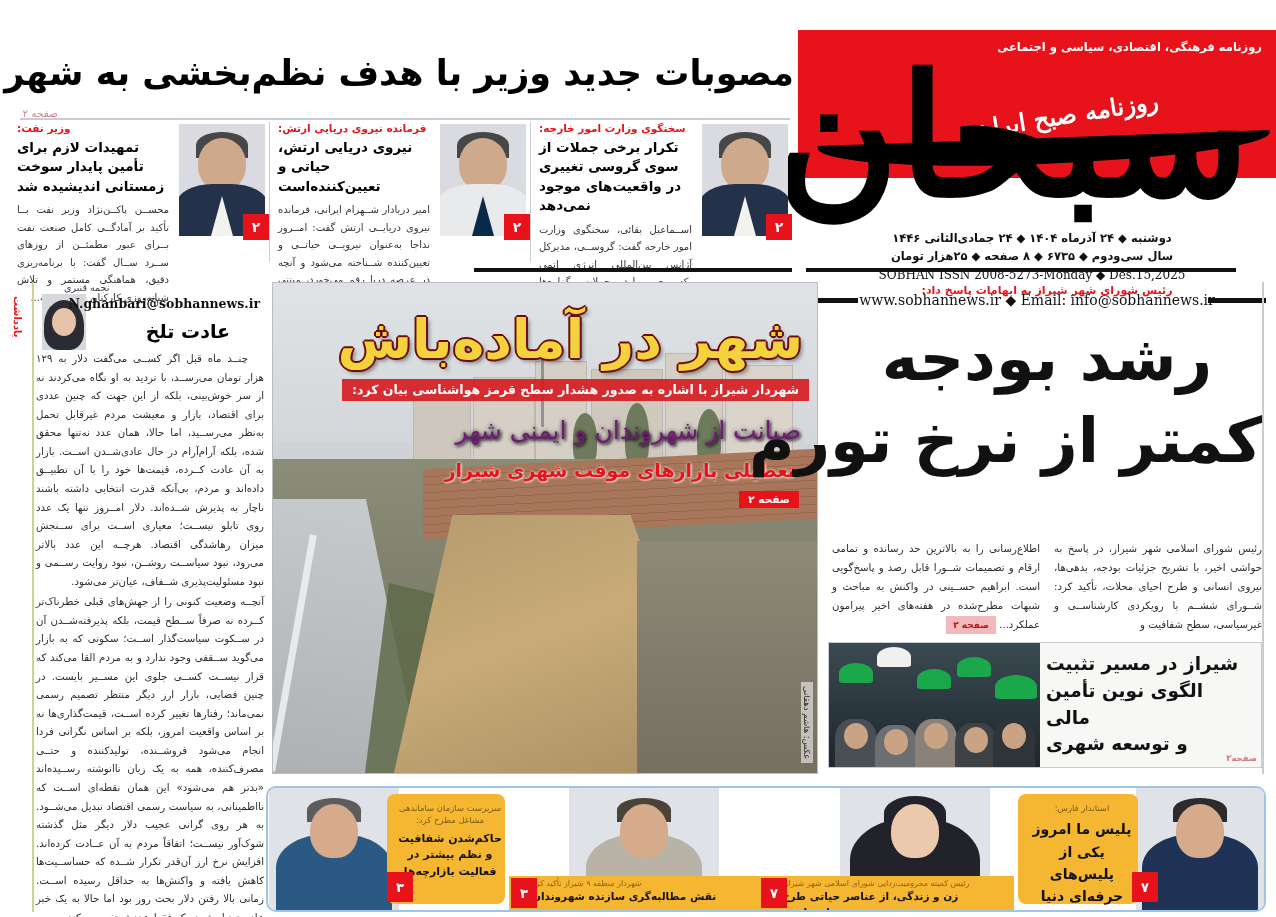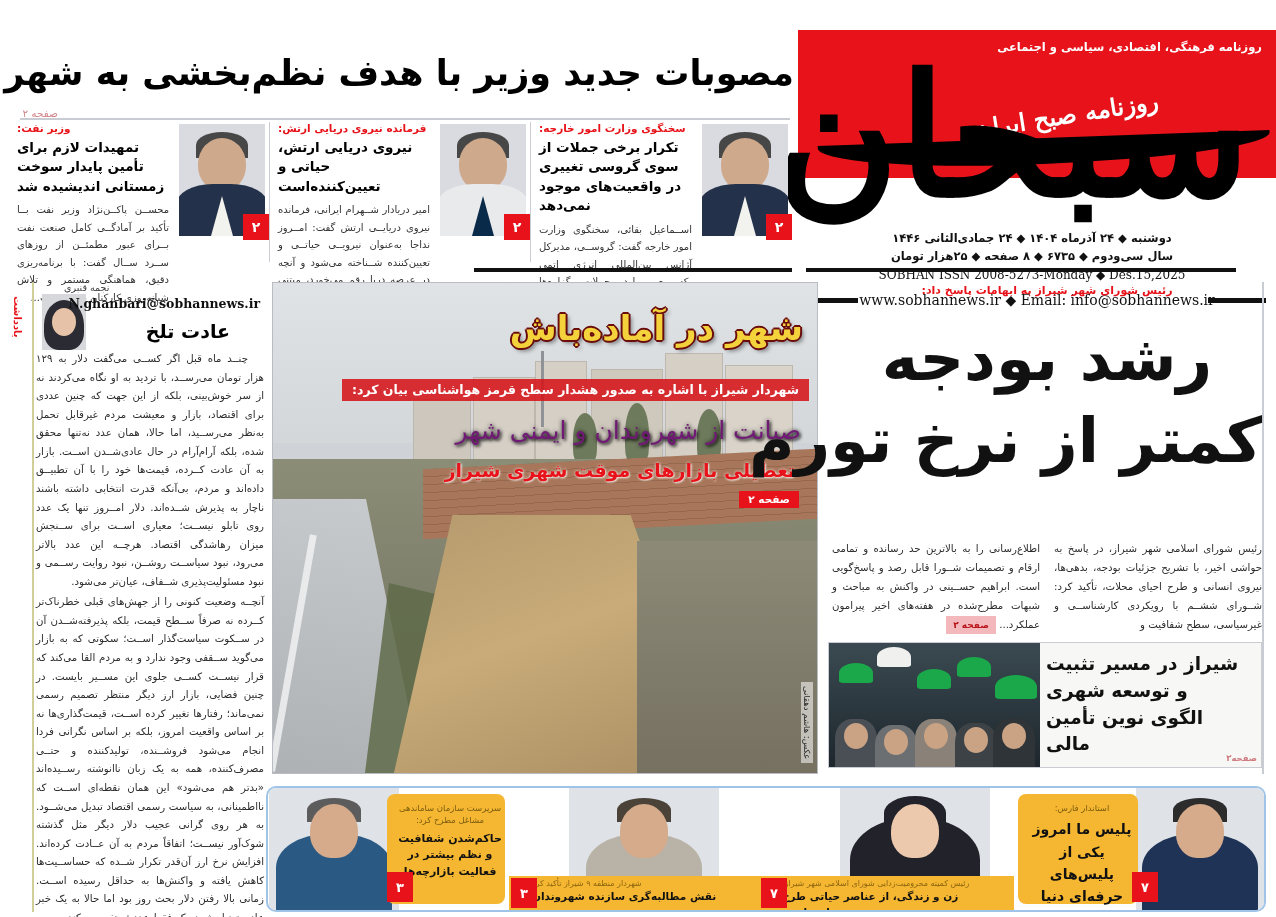--- a/index.html
+++ b/index.html
@@ -475,21 +475,21 @@
   .mp-overlay {
     position: absolute;
     inset: 0;
     direction: rtl;
   }
   .mp-h1 {
     position: absolute;
     top: 26px;
     right: 14px;
     left: 40px;
-    font-size: 34px;
+    font-size: 54px;
     font-weight: bold;
     color: #f4d23c;
     text-align: right;
     letter-spacing: -2px;
     line-height: 1.15;
     text-shadow:
       -1px -1px 0 #6b0d0d,  1px -1px 0 #6b0d0d,
       -1px  1px 0 #6b0d0d,  1px  1px 0 #6b0d0d,
       -2px  0   0 #6b0d0d,  2px  0   0 #6b0d0d,
        0   -2px 0 #6b0d0d,  0    2px 0 #6b0d0d,
@@ -909,22 +909,22 @@
       <div class="col">رئیس شورای اسلامی شهر شیراز، در پاسخ به حواشی اخیر، با تشریح جزئیات بودجه، بدهی‌ها، نیروی انسانی و طرح احیای محلات، تأکید کرد: شــورای ششــم با رویکردی کارشناســی و غیرسیاسی، سطح شفافیت و</div>
       <div class="col">
         <span>اطلاع‌رسانی را به بالاترین حد رسانده و تمامی ارقام و تصمیمات شــورا قابل رصد و پاسخ‌گویی است. ابراهیم حســینی در واکنش به مباحث و شبهات مطرح‌شده در هفته‌های اخیر پیرامون عملکرد...</span>
         <span class="rc-pagebadge">صفحه ۲</span>
       </div>
     </div>
 
     <div class="rc-sub">
       <div class="rc-sub-text">
         <div class="rc-sub-title">شیراز در مسیر تثبیت</div>
+        <div class="rc-sub-title">الگوی نوین تأمین مالی</div>
         <div class="rc-sub-title">و توسعه شهری</div>
-        <div class="rc-sub-title">الگوی نوین تأمین مالی</div>
         <div class="rc-sub-badge">صفحه۳</div>
       </div>
       <div class="rc-sub-photo">
         <div class="rcp-bg"></div>
         <div class="person" style="left:6px;">
             <div class="f"></div>
           </div>
         <div class="helmet" style="left:10px;top:20px;"></div>
         <div class="person" style="left:46px;bottom:-6px;background:#6b6f72;">
             <div class="f"></div>

